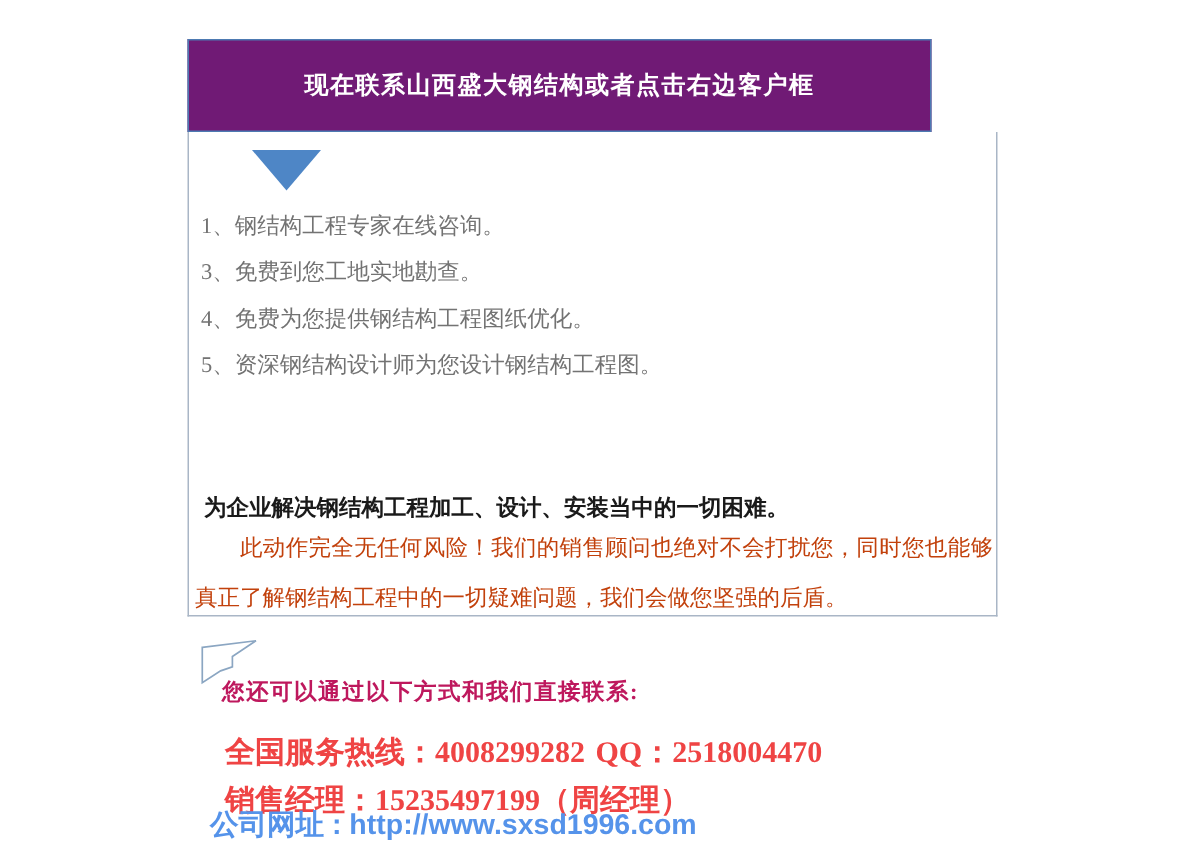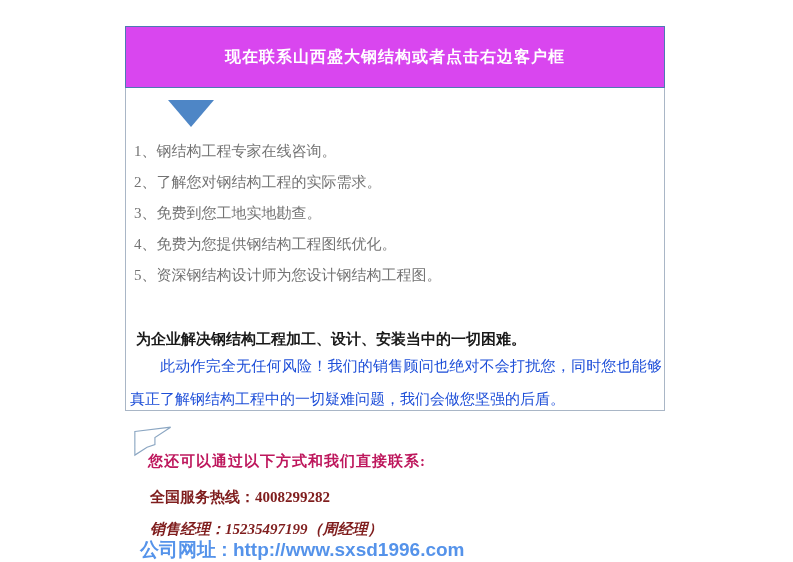--- a/index.html
+++ b/index.html
@@ -7,22 +7,22 @@
   .page {
     position:relative;
     width:793px; height:562px;
     background:#ffffff;
     overflow:hidden;
     font-family:"Liberation Serif","DejaVu Serif",serif;
   }
   
   .banner {
     position:absolute; left:125px; top:26px;
-    width:540px; height:62px;
-    background:#d946ef;
+    width:496px; height:62px;
+    background:#701a75;
     border:1px solid #4d7ab2;
     display:flex; align-items:center; justify-content:center;
   }
   .banner-title {
     color:#ffffff; font-size:16px; font-weight:bold; letter-spacing:1px;
   }
   
   .content-box {
     position:absolute; left:125px; top:88px;
     width:540px; height:323px;
@@ -46,35 +46,35 @@
     font-size:15px; color:#737373;
     white-space:nowrap; overflow:hidden;
   }
   .highlight-line {
     position:absolute; left:10px; top:236px; right:6px;
     font-size:15px; font-weight:bold; color:#1a1a1a;
     line-height:31px; white-space:nowrap; overflow:hidden;
   }
   .assurance {
     position:absolute; left:4px; top:262px; width:532px;
-    font-size:15px; color:#1d4ed8;
+    font-size:15px; color:#c2410c;
     line-height:33px; text-indent:2em;
     text-align:justify;
   }
   
   .flag-icon { position:absolute; left:127px; top:421px; }
   .contact-heading {
     position:absolute; left:148px; top:452px;
     font-size:15px; font-weight:bold; color:#be185d;
     letter-spacing:1px;
   }
-  .contact-row { position:absolute; font-size:15px; font-weight:bold; color:#7f1d1d; white-space:nowrap; }
+  .contact-row { position:absolute; font-size:20px; font-weight:bold; color:#ef4444; white-space:nowrap; }
   .row-hotline  { left:150px; top:488px; }
   .row-qq       { left:397px; top:488px; }
-  .row-manager  { left:150px; top:520px;font-style:italic; }
+  .row-manager  { left:150px; top:520px; }
   .row-email    { left:405px; top:520px; }
   .website-row {
     position:absolute; left:140px; top:537px;
     font-family:"Liberation Sans","DejaVu Sans",sans-serif;
     font-size:19px; font-weight:bold; color:#5593ea;
     white-space:nowrap;
   }
   .website-link { color:#5593ea; text-decoration:none; cursor:pointer; }
 </style>
 </head>
@@ -83,38 +83,40 @@
 <div class="page">
 
   <div class="banner">
     <span class="banner-title">现在联系山西盛大钢结构或者点击右边客户框</span>
   </div>
 
   <div class="content-box">
     <div class="down-triangle"></div>
     <ul class="steps">
       <li>1、钢结构工程专家在线咨询。</li>
-      <li>2、了解您对钢结构工程的实际需求。</li>
       <li>3、免费到您工地实地勘查。</li>
       <li>4、免费为您提供钢结构工程图纸优化。</li>
       <li>5、资深钢结构设计师为您设计钢结构工程图。</li>
     </ul>
     <div class="highlight-line">为企业解决钢结构工程加工、设计、安装当中的一切困难。</div>
     <p class="assurance">此动作完全无任何风险！我们的销售顾问也绝对不会打扰您，同时您也能够真正了解钢结构工程中的一切疑难问题，我们会做您坚强的后盾。</p>
   </div>
 
   <svg class="flag-icon" width="48" height="42" viewBox="0 0 55 42">
     <polygon points="9,9 50,4 32,16 32,24 23,27 9,36" fill="#ffffff" stroke="#8ba6c2" stroke-width="1.3" stroke-linejoin="miter"></polygon>
   </svg>
 
   <div class="contact-heading">您还可以通过以下方式和我们直接联系:</div>
 
   <div class="contact-row row-hotline">
     <span>全国服务热线：</span><span>4008299282</span>
   </div>
+  <div class="contact-row row-qq">
+    <span>QQ：</span><span>2518004470</span>
+  </div>
   <div class="contact-row row-manager">
     <span>销售经理：</span><span>15235497199（周经理）</span>
   </div>
 
   <div class="website-row">
     <span>公司网址 : </span><a class="website-link">http://www.sxsd1996.com</a>
   </div>
 
 </div>
 

